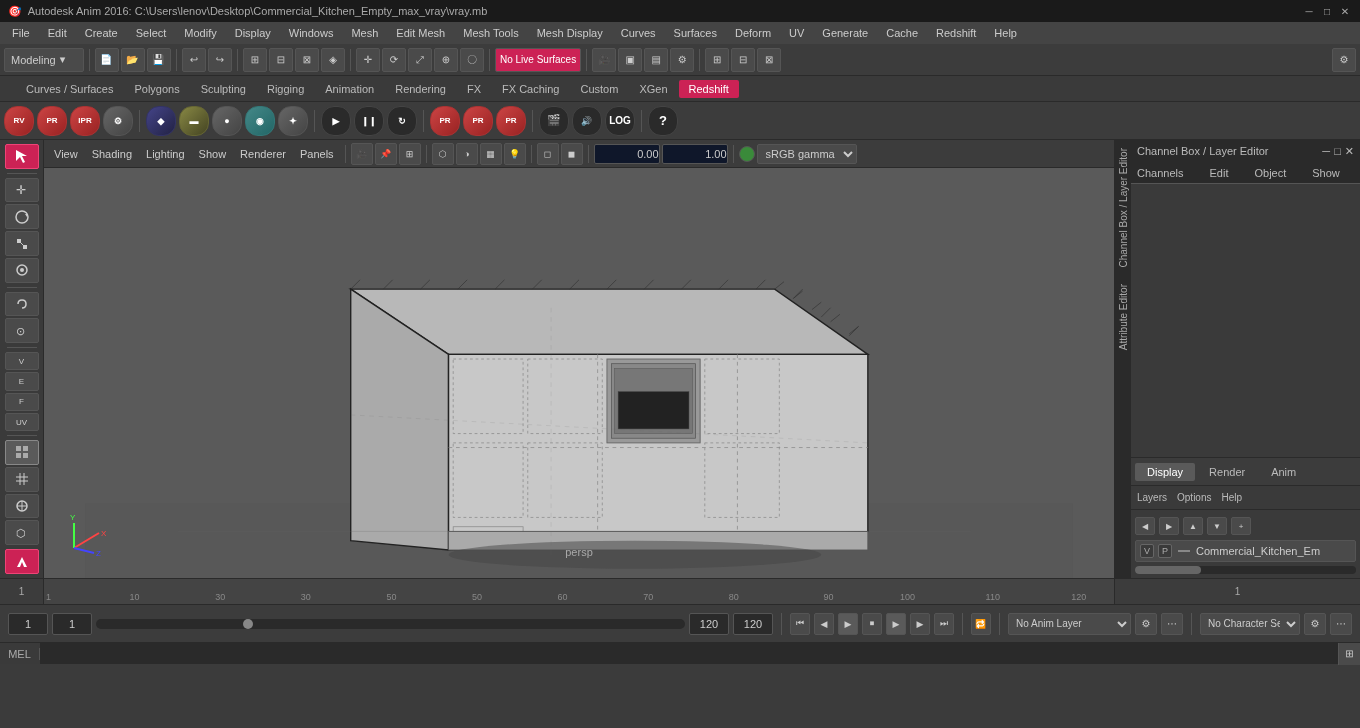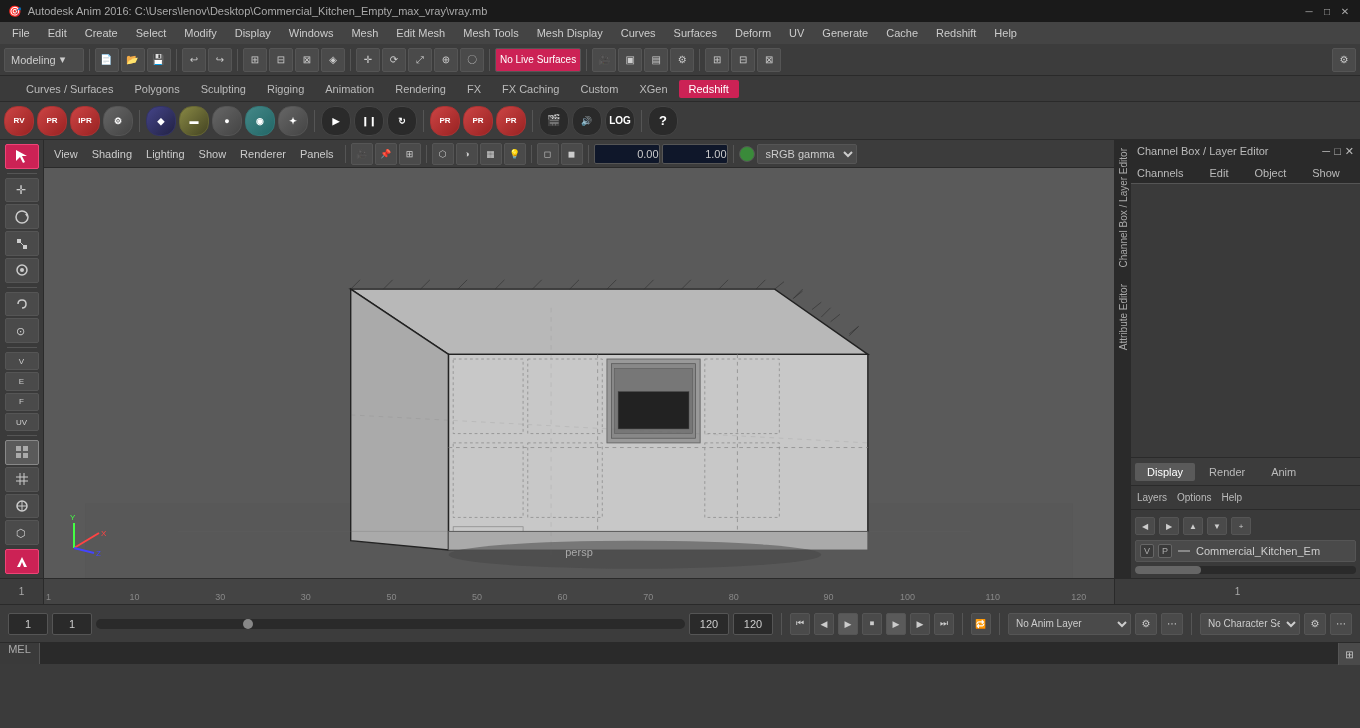--- a/index.html
+++ b/index.html
@@ -86,21 +86,21 @@
     #playback { height: 38px; background: #3c3c3c; display: flex; align-items: center; padding: 0 8px; gap: 4px; border-top: 1px solid #2a2a2a; }
     .pb-field { height: 22px; background: #2a2a2a; border: 1px solid #555; color: #ccc; font-size: 11px; text-align: center; border-radius: 2px; }
     .pb-btn { width: 20px; height: 22px; background: #4a4a4a; border: 1px solid #555; border-radius: 2px; cursor: pointer; display: flex; align-items: center; justify-content: center; color: #ccc; font-size: 9px; }
     .pb-range { flex: 1; height: 10px; background: #2a2a2a; border-radius: 5px; position: relative; }
     .pb-range-thumb { width: 10px; height: 10px; background: #888; border-radius: 50%; position: absolute; top: 0; left: 25%; cursor: pointer; }
     .pb-sep { width: 1px; height: 22px; background: #555; margin: 0 4px; }
     .pb-dropdown-sm { height: 22px; background: #4a4a4a; border: 1px solid #555; color: #ccc; font-size: 10px; border-radius: 2px; padding: 0 3px; cursor: pointer; }
     .pb-icon-btn { width: 22px; height: 22px; background: #4a4a4a; border: 1px solid #555; border-radius: 2px; cursor: pointer; display: flex; align-items: center; justify-content: center; color: #ccc; font-size: 10px; }
 
     
-    #mel-bar { height: 22px; background: #3a3a3a; display: flex; border-top: 1px solid #2a2a2a; }
+    #mel-bar { height: 22px; background: #3a3a3a; display: flex; align-items: center; border-top: 1px solid #2a2a2a; }
     #mel-label { width: 40px; text-align: center; font-size: 11px; color: #aaa; padding: 0 4px; border-right: 1px solid #555; }
     #mel-input { flex: 1; background: #2a2a2a; border: none; color: #ccc; font-size: 11px; padding: 0 6px; height: 100%; outline: none; }
     #mel-script-btn { width: 22px; height: 22px; background: #4a4a4a; border-left: 1px solid #555; cursor: pointer; display: flex; align-items: center; justify-content: center; color: #ccc; font-size: 10px; }
 
     
     #content-wrapper { display: flex; flex-direction: column; width: 100%; height: calc(728px - 22px - 22px - 26px - 38px); }
     #viewport-row { display: flex; flex: 1; min-height: 0; }
 
     
     #right-full { width: 246px; background: #3a3a3a; border-left: 1px solid #2a2a2a; display: flex; flex-direction: row; }

